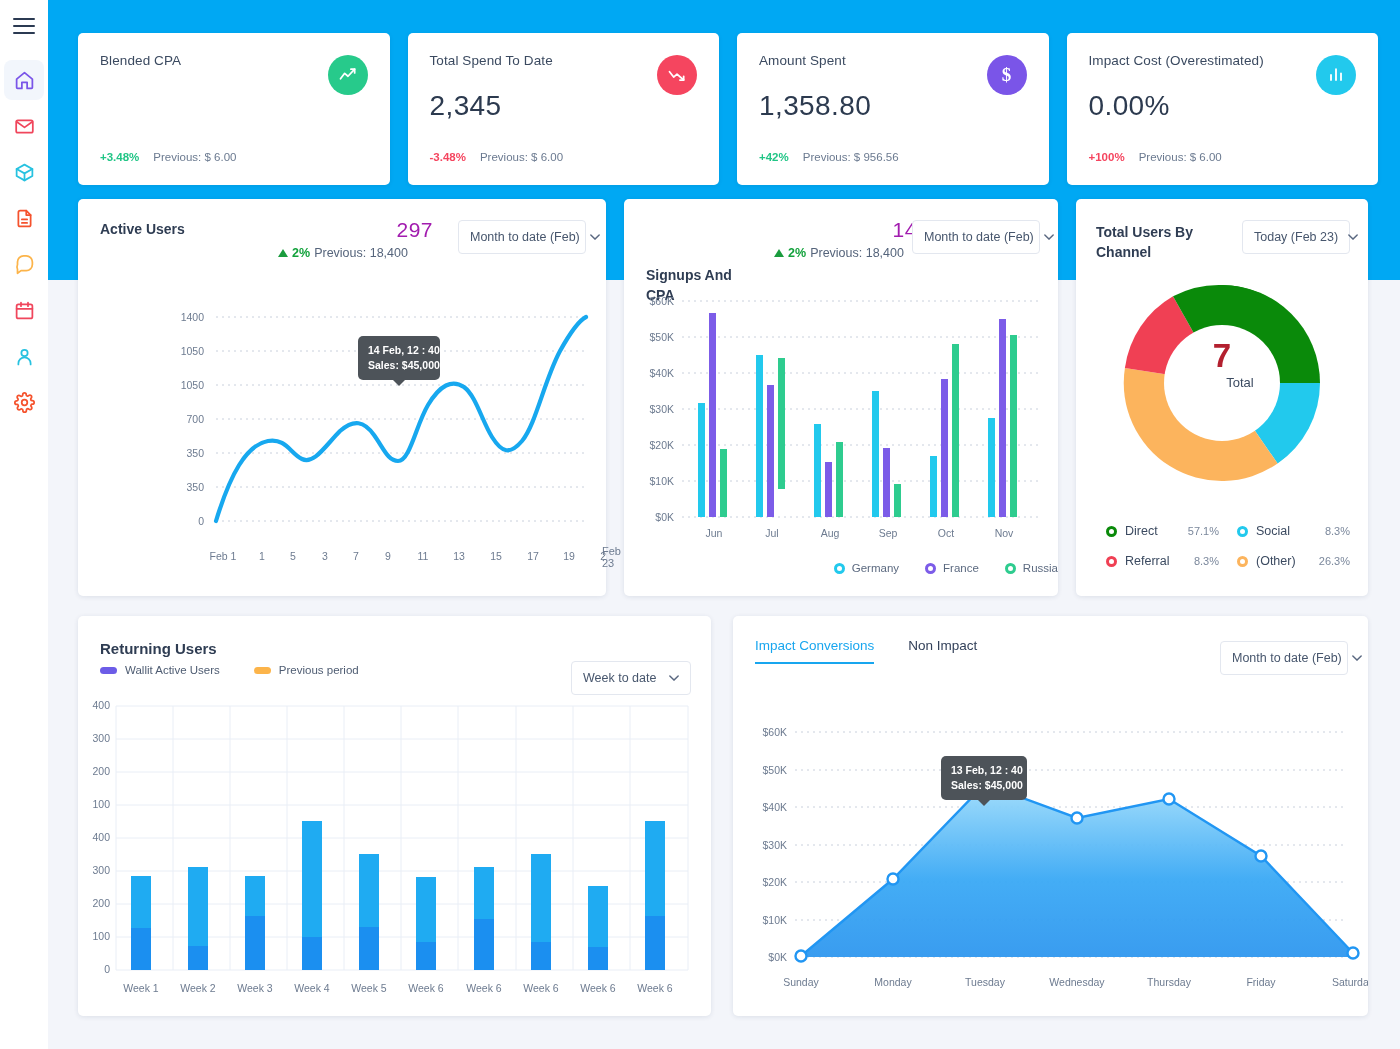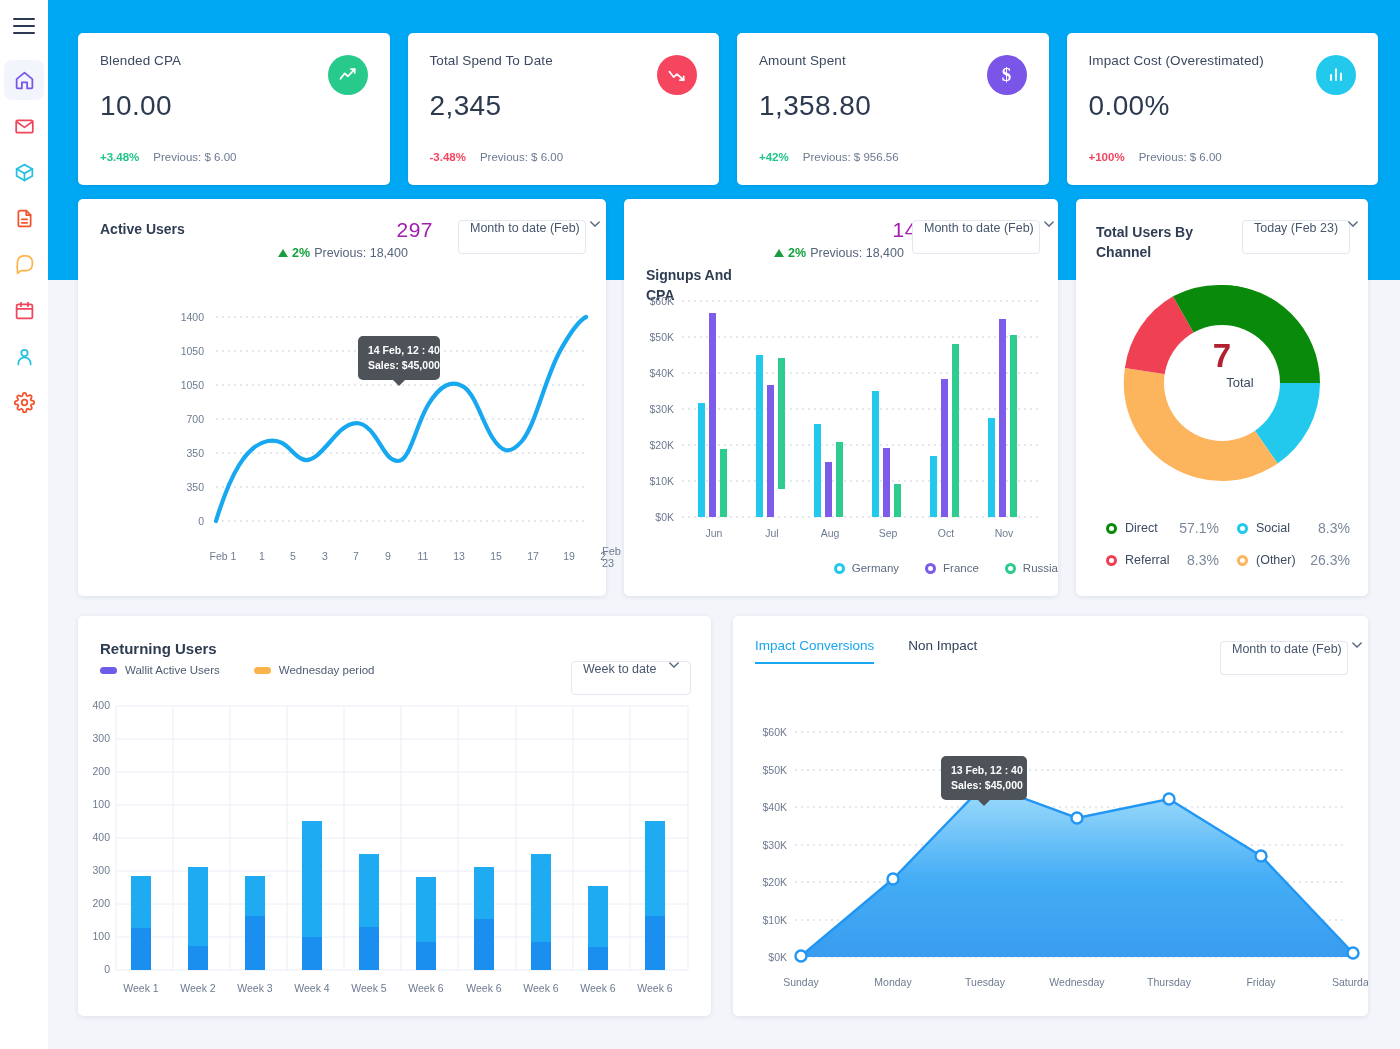--- a/index.html
+++ b/index.html
@@ -56,21 +56,21 @@
   .kpi-badge svg { width:20px; height:20px; }
   .kpi-badge .dollar { color:#fff; font-size:19px; font-weight:700; font-family:"Liberation Serif", serif;}
 
   
   .panel { position:absolute; background:#fff; border-radius:5px;
            box-shadow: 0 1px 5px rgba(20,40,80,.10); }
   .panel-title { font-size:14px; color:#2f3d53; font-weight:700; }
 
   .select {
     border:1px solid #e3e7ef; border-radius:4px; background:#fff;
-    height:34px; display:flex; justify-content:space-between;
+    height:34px; display:flex; align-items:center; justify-content:space-between;
     padding:0 11px; gap:10px; cursor:pointer;
     font-size:12.5px; color:#47566d; white-space:nowrap;
   }
   .chev { width:10px; height:6px; flex:none; }
 
   .big-num { font-size:21px; color:#a21caf; text-align:right; letter-spacing:.5px;}
   .sub-line { font-size:12.5px; color:#5b6b82; display:flex; align-items:center; gap:4px; justify-content:center; margin-top:4px;}
   .tri { width:0;height:0;border-left:5px solid transparent;border-right:5px solid transparent;border-bottom:8px solid #1a9c3e; }
   .pct-up { color:#13a23c; font-weight:700; }
 
@@ -93,21 +93,21 @@
   .ring { width:11px; height:11px; border-radius:50%; border:3px solid; flex:none;}
 
   
   #pDonut { left:1076px; top:199px; width:292px; height:397px; }
   .donut-total-num { font-size:33px; color:#b3202f; font-weight:700; line-height:1; }
   .donut-total-lbl { font-size:13px; color:#3b4a60; margin-top:3px;margin-left:36px; }
   .dl-grid { position:absolute; left:22px; right:18px; bottom:28px;
              display:grid; grid-template-columns:1fr 1fr; row-gap:16px; column-gap:10px; }
   .dl { display:flex; align-items:center; gap:8px;padding-left:8px; }
   .dl-name { font-size:12.5px; color:#3b4a60; }
-  .dl-pct { margin-left:auto; font-size:14px; color:#7b889c; }
+  .dl-pct { margin-left:auto; font-size:11px; color:#7b889c; }
 
   
   #pReturn { left:78px; top:616px; width:633px; height:400px;padding-left:8px; }
   .lg2 { display:flex; align-items:center; gap:8px; font-size:11.5px; color:#4e5c72;}
   .pill { width:17px; height:7px; border-radius:4px; flex:none;}
 
   
   #pImpact { left:733px; top:616px; width:635px; height:400px; }
   .tab { font-size:13.5px; cursor:pointer; padding-bottom:9px; }
   .tab.active { color:#18a6ef; border-bottom:2.5px solid #18a6ef; }
@@ -172,21 +172,20 @@
         <path d="M19.4 15a1.6 1.6 0 0 0 .32 1.77l.06.06a2 2 0 1 1-2.83 2.83l-.06-.06a1.6 1.6 0 0 0-1.77-.32 1.6 1.6 0 0 0-.97 1.47V21a2 2 0 1 1-4 0v-.11a1.6 1.6 0 0 0-1.05-1.46 1.6 1.6 0 0 0-1.77.32l-.06.06a2 2 0 1 1-2.83-2.83l.06-.06a1.6 1.6 0 0 0 .32-1.77 1.6 1.6 0 0 0-1.47-.97H3a2 2 0 1 1 0-4h.11a1.6 1.6 0 0 0 1.46-1.05 1.6 1.6 0 0 0-.32-1.77l-.06-.06a2 2 0 1 1 2.83-2.83l.06.06a1.6 1.6 0 0 0 1.77.32H9a1.6 1.6 0 0 0 .97-1.47V3a2 2 0 1 1 4 0v.11a1.6 1.6 0 0 0 .97 1.47 1.6 1.6 0 0 0 1.77-.32l.06-.06a2 2 0 1 1 2.83 2.83l-.06.06a1.6 1.6 0 0 0-.32 1.77V9a1.6 1.6 0 0 0 1.47.97H21a2 2 0 1 1 0 4h-.11a1.6 1.6 0 0 0-1.47.97z"></path>
       </svg>
     </div>
   </div>
 </div>
 
 <div class="kpi-row">
 
   <div class="kpi">
     <div class="kpi-title">Blended CPA</div>
-    <div class="kpi-value">10.00</div>
     <div class="kpi-foot">
       <span class="kpi-delta" style="color:#21c586">+3.48%</span>
       <span class="kpi-prev">Previous: $ 6.00</span>
     </div>
     <div class="kpi-badge" style="background:#27ca8b">
       <svg viewBox="0 0 24 24" fill="none" stroke="#fff" stroke-width="2.1" stroke-linecap="round" stroke-linejoin="round">
         <path d="M3 16.5 8 10l4 3.5L20 5"></path>
             <path d="M15.5 5H20v4.5"></path>
       </svg>
     </div>
@@ -447,21 +446,21 @@
 
 <div class="panel" id="pReturn">
   <div style="position:absolute;left:22px;top:24px;font-size:15px;" class="panel-title">Returning Users</div>
   <div style="position:absolute;left:22px;top:48px;display:flex;gap:34px;align-items:center;">
     <div class="lg2">
       <span class="pill" style="background:#6c5ce7"></span>
       <span>Wallit Active Users</span>
     </div>
     <div class="lg2">
       <span class="pill" style="background:#fcb44a"></span>
-      <span>Wednesday period</span>
+      <span>Previous period</span>
     </div>
   </div>
   <div class="select" style="position:absolute;right:20px;top:25px;width:120px;margin-top:20px;">
     <span>Week to date</span>
     <svg class="chev" viewBox="0 0 12 7" fill="none" stroke="#5a6880" stroke-width="1.7" stroke-linecap="round">
           <path d="M1 1l5 5 5-5"></path>
         </svg>
   </div>
 
   <svg style="position:absolute;left:0;top:70px;" width="633" height="318">

